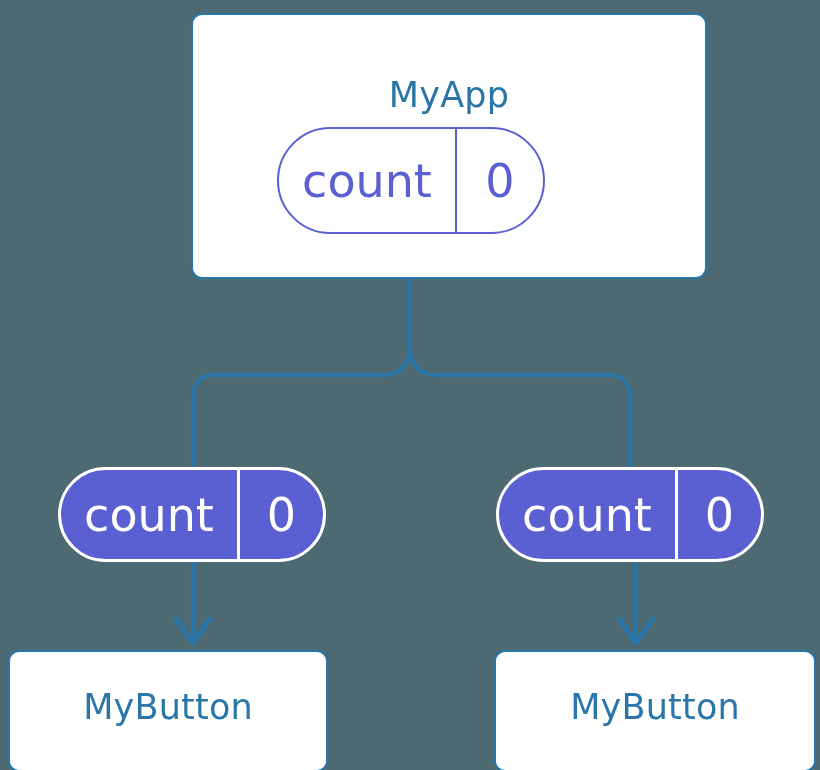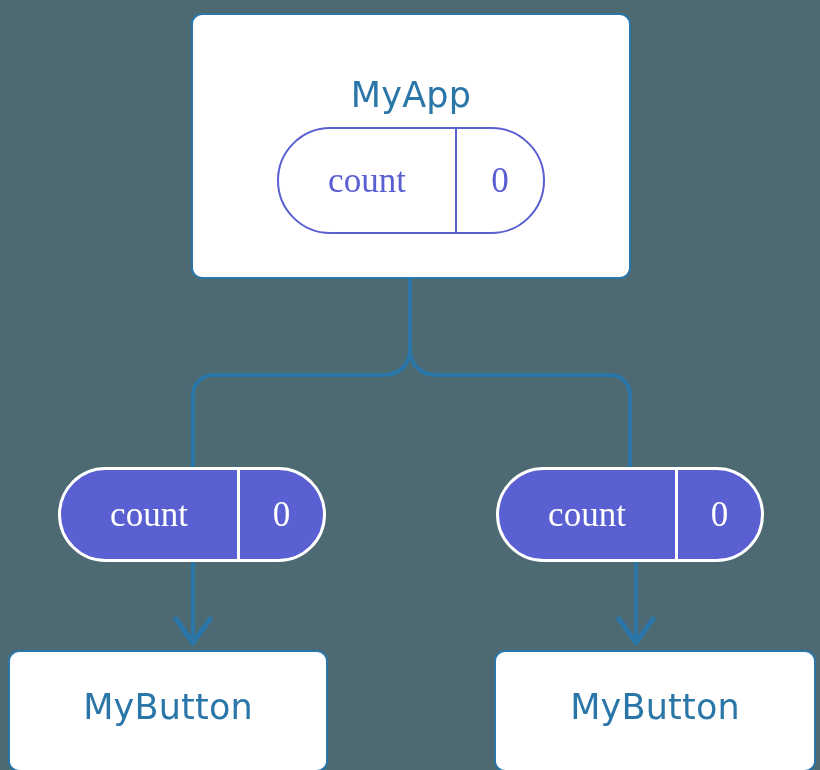--- a/index.html
+++ b/index.html
@@ -43,45 +43,44 @@
     color: #2b76a8;
     font-size: 35px;
     font-weight: 400;
     letter-spacing: 0.2px;
     white-space: nowrap;
   }
   
   #app-box {
     left: 191px;
     top: 13px;
-    width: 440px;
+    width: 516px;
     height: 266px;
   }
   #app-title {
     top: 60px;
   }
   
   .state-pill {
     position: absolute;
     display: flex;
     align-items: stretch;
     box-sizing: border-box;
     border-radius: 999px;
     overflow: hidden;
   }
   .state-pill .pill-name,
   .state-pill .pill-value {
     display: flex;
     align-items: center;
     justify-content: center;
-    font-size: 35px;
+    font-size: 46px;
     font-weight: 400;
     box-sizing: border-box;
     white-space: nowrap;
-    font-family: Liberation Serif, serif;
   }
   
   .state-pill.outline {
     border: 2px solid #5a5fd2;
     background: #ffffff;
   }
   .state-pill.outline .pill-name,
   .state-pill.outline .pill-value {
     color: #5a5fd2;
   }

